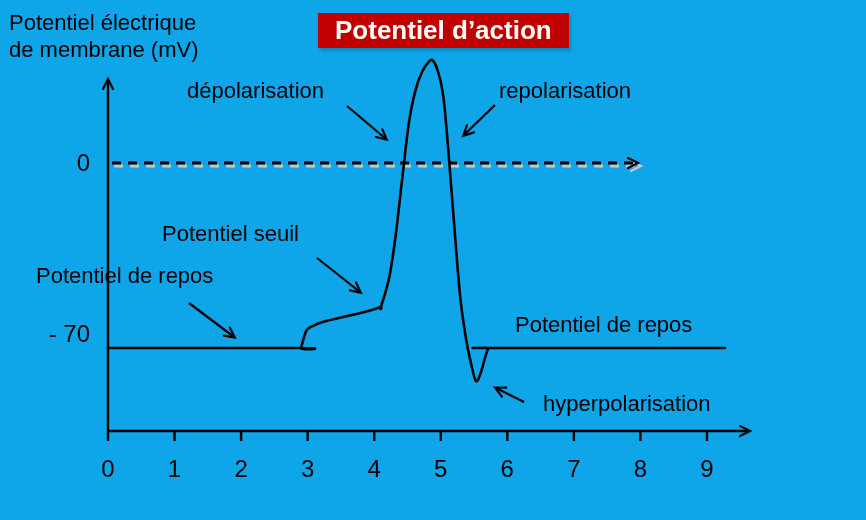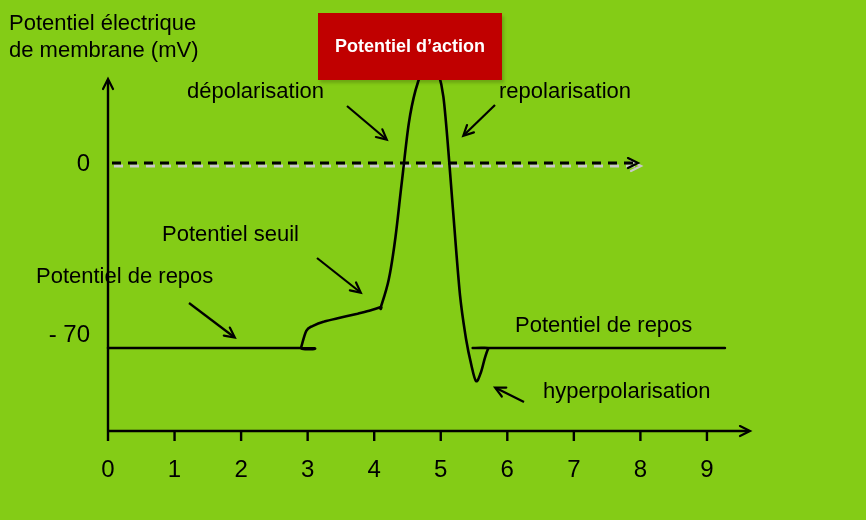--- a/index.html
+++ b/index.html
@@ -1,33 +1,33 @@
 <!DOCTYPE html>
 <html><head>
 <meta charset="utf-8">
 <style>
   html,body{margin:0;padding:0;background:#fff;}
   body{font-family:"Liberation Sans","DejaVu Sans",sans-serif;color:#000;}
-  .canvas{position:relative;width:866px;height:520px;background:#84cc16;overflow:hidden;}
+  .canvas{position:relative;width:866px;height:520px;background:#0ea5e9;overflow:hidden;}
   #chart-svg{position:absolute;left:0;top:0;width:866px;height:520px;}
   .label{position:absolute;font-size:22px;line-height:26px;white-space:nowrap;}
   .pre{white-space:pre-line;}
   .title-box{
     position:absolute;left:318px;top:13px;
-    padding:20px 17px;font-size:18px;line-height:27px;font-weight:bold;
+    padding:4px 17px;font-size:26px;line-height:27px;font-weight:bold;
     white-space:nowrap;box-shadow:2px 3px 3px rgba(0,0,0,0.18);
   }
   .y-axis-label{left:9px;top:9px;line-height:27px;}
   .x-axis-label{left:762px;top:405px;width:84px;text-align:center;line-height:27px;white-space:pre-line;}
   .ann-depolarisation{left:187px;top:78px;}
   .ann-repolarisation{left:499px;top:78px;}
   .ann-seuil{left:162px;top:221px;}
   .ann-repos-left{left:36px;top:263px;}
   .ann-repos-right{left:515px;top:312px;}
-  .ann-hyper{left:543px;top:378px;}
+  .ann-hyper{left:543px;top:391px;}
   .xtick-label{position:absolute;top:455px;width:40px;text-align:center;font-size:24px;line-height:28px;}
   .ytick-label{position:absolute;left:26px;width:64px;text-align:right;font-size:24px;line-height:28px;white-space:nowrap;}
 </style>
 </head>
 <body>
 
 <div class="canvas">
 
   <svg id="chart-svg" viewBox="0 0 866 520" xmlns="http://www.w3.org/2000/svg">
     <defs>

